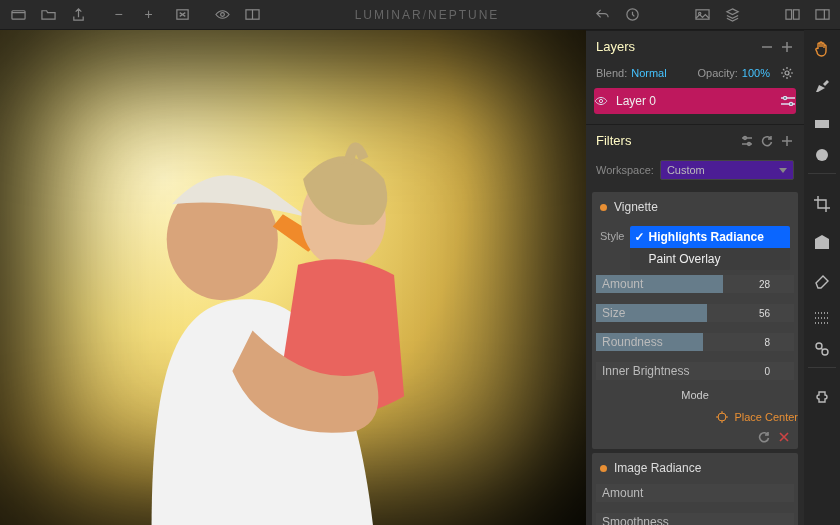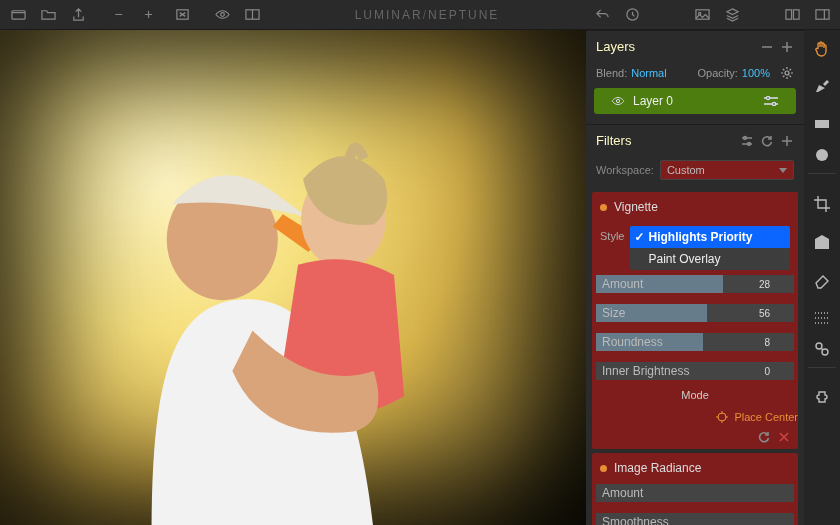--- a/index.html
+++ b/index.html
@@ -39,28 +39,28 @@
   .sec-head { display:flex; align-items:center; padding:8px 10px; color:#fef9c3; font-size:13px; }
   .sec-head .sec-title { flex:1; }
   .sec-head .ico { width:14px; height:14px; display:flex;align-items:center;justify-content:center; margin-left:6px; color:#888; cursor:pointer; }
   .sec-head .ico svg { width:12px; height:12px; stroke:#888; fill:none; stroke-width:1.5; }
   .row { display:flex; align-items:center; padding:4px 10px; font-size:11px; color:#999; }
   .row .lbl { margin-right:4px; }
   .row .val { color:#45c3ff; }
   .row .val.pct { color:#45c3ff; }
   .row .gap { flex:1; }
   .gear { width:14px; height:14px; }
-  .layer-chip { margin:4px 8px 10px 8px; background:#4d7c0f; border-radius:3px; height:26px; display:flex; align-items:center; padding:0 17px; color:#eee; font-size:12px; gap:8px; }
+  .layer-chip { margin:4px 8px 10px 8px; background:#be185d; border-radius:3px; height:26px; display:flex; align-items:center; padding:0 0; color:#eee; font-size:12px; gap:8px; }
   .layer-chip .eye { width:14px; height:14px; }
   .layer-chip .fill { flex:1; }
   .layer-chip .sliders { width:16px; height:10px; }
   .workspace-row { display:flex; align-items:center; padding:4px 10px 8px 10px; gap:6px; font-size:11px; }
   .workspace-row .ws-lbl { color:#888; }
-  .workspace-row .ws-sel { flex:1; background:#7f1d1d; border:1px solid #444; color:#bbb; padding:3px 6px; border-radius:2px; display:flex; justify-content:space-between; align-items:center; cursor:pointer; }
-  .filter-block { background:#7f1d1d; margin:4px 6px; border-radius:2px; padding-bottom:6px; }
+  .workspace-row .ws-sel { flex:1; background:#4c1d95; border:1px solid #444; color:#bbb; padding:3px 6px; border-radius:2px; display:flex; justify-content:space-between; align-items:center; cursor:pointer; }
+  .filter-block { background:#404040; margin:4px 6px; border-radius:2px; padding-bottom:6px; }
   .filter-head { display:flex; align-items:center; padding:8px 8px; font-size:12px; color:#ddd; }
   .filter-head .dot { width:7px; height:7px; background:#e88f34; border-radius:50%; margin-right:7px; }
   .style-row { display:flex; align-items:flex-start; padding:4px 8px; gap:6px; }
   .style-row .style-lbl { color:#aaa; font-size:11px; padding-top:4px; }
   .dropdown { flex:1; position:relative; }
   .dd-list { background:#3d3d3d; border-radius:2px; overflow:hidden; }
   .dd-item { padding:4px 6px 4px 18px; font-size:12px; color:#eee; position:relative; cursor:pointer; }
   .dd-item.selected { background:#0a66ff; color:#fff; font-weight:bold; }
   .dd-item.selected::before { content:"✓"; position:absolute; left:4px; }
   .slider-row { display:flex; align-items:center; height:20px; margin:0 4px; position:relative; }
@@ -278,21 +278,21 @@
 
         <div class="filter-block">
           <div class="filter-head">
             <span class="dot"></span>
             <span>Vignette</span>
           </div>
           <div class="style-row">
             <span class="style-lbl">Style</span>
             <div class="dropdown">
               <div class="dd-list">
-                <div class="dd-item selected">Highlights Priority</div>
+                <div class="dd-item selected">Highlights Radiance</div>
                 <div class="dd-item">Paint Overlay</div>
               </div>
             </div>
           </div>
           <div id="vig-sliders">
               <div class="slider-row">
                 <span class="s-lbl">Amount</span>
     <div class="slider-track">
                   <div class="slider-fill" style="left:0;width:64%"></div>
                 </div>

